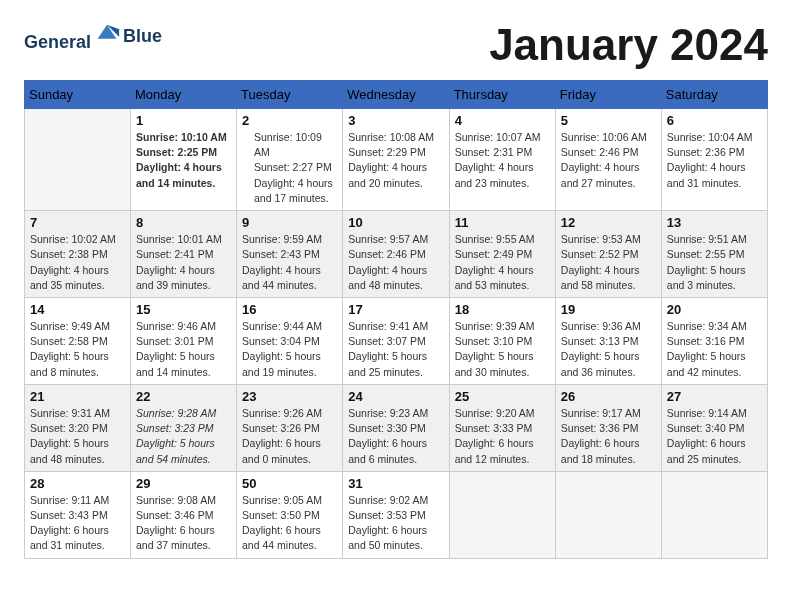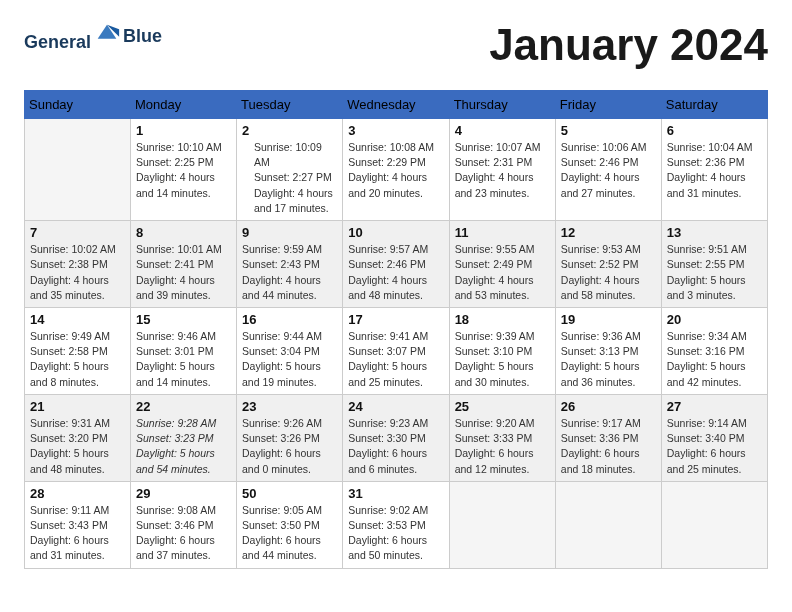--- a/index.html
+++ b/index.html
@@ -7,21 +7,21 @@
       font-family: Arial, sans-serif;
       background: #fff;
       width: 792px;
       min-height: 612px;
       padding: 20px 24px;
     }
     .header-area {
       display: flex;
       justify-content: space-between;
       align-items: flex-start;
-      margin-bottom: 20px;
+      margin-bottom: 10px;
     }
     .logo {
       display: flex;
       align-items: center;
       gap: 0;
     }
     .logo-text {
       font-size: 18px;
       font-weight: bold;
       color: #1a3a5c;
@@ -121,21 +121,21 @@
         <th>Thursday</th>
         <th>Friday</th>
         <th>Saturday</th>
       </tr>
   </thead>
   <tbody id="calendar-body">
   <tr>
         <td class="empty"></td>
         <td>
           <span class="day-number">1</span>
-          <div class="day-info" style="white-space: pre-line;">Sunrise: 10:10 AM
+          <div class="day-info" style="white-space: pre-line; font-weight: bold;">Sunrise: 10:10 AM
 Sunset: 2:25 PM
 Daylight: 4 hours
 and 14 minutes.</div>
         </td>
         <td>
           <span class="day-number">2</span>
           <div class="day-info" style="white-space: pre-line; margin-left: 12px;">Sunrise: 10:09 AM
 Sunset: 2:27 PM
 Daylight: 4 hours
 and 17 minutes.</div>

